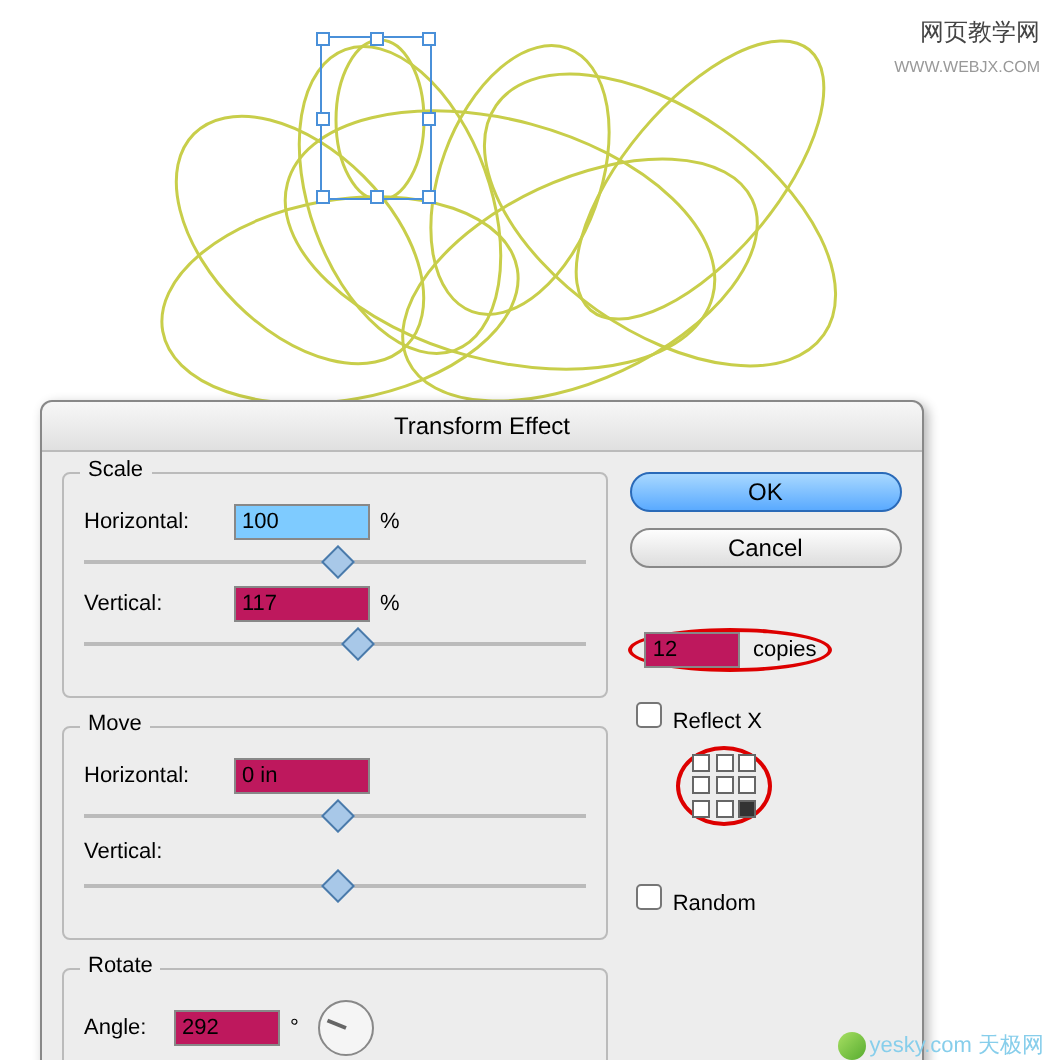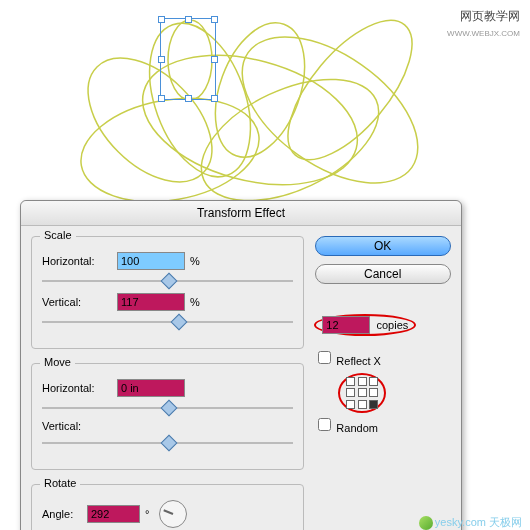--- a/index.html
+++ b/index.html
@@ -151,21 +151,21 @@
             <span></span>
             <span></span>
             <span></span>
             <span></span>
             <span></span>
             <span></span>
             <span class="sel"></span>
 </div>
 </span>
 
-<div class="chk" style="margin-top:2px">
+<div class="chk" style="margin-top:26px">
           <input type="checkbox" style="">
           <span>Random</span>
         </div>
 </div>
 </div>
 </div>
 
 <div class="wm2"><span class="logo"></span><span>yesky.com 天极网</span></div>
 
 </body></html>

